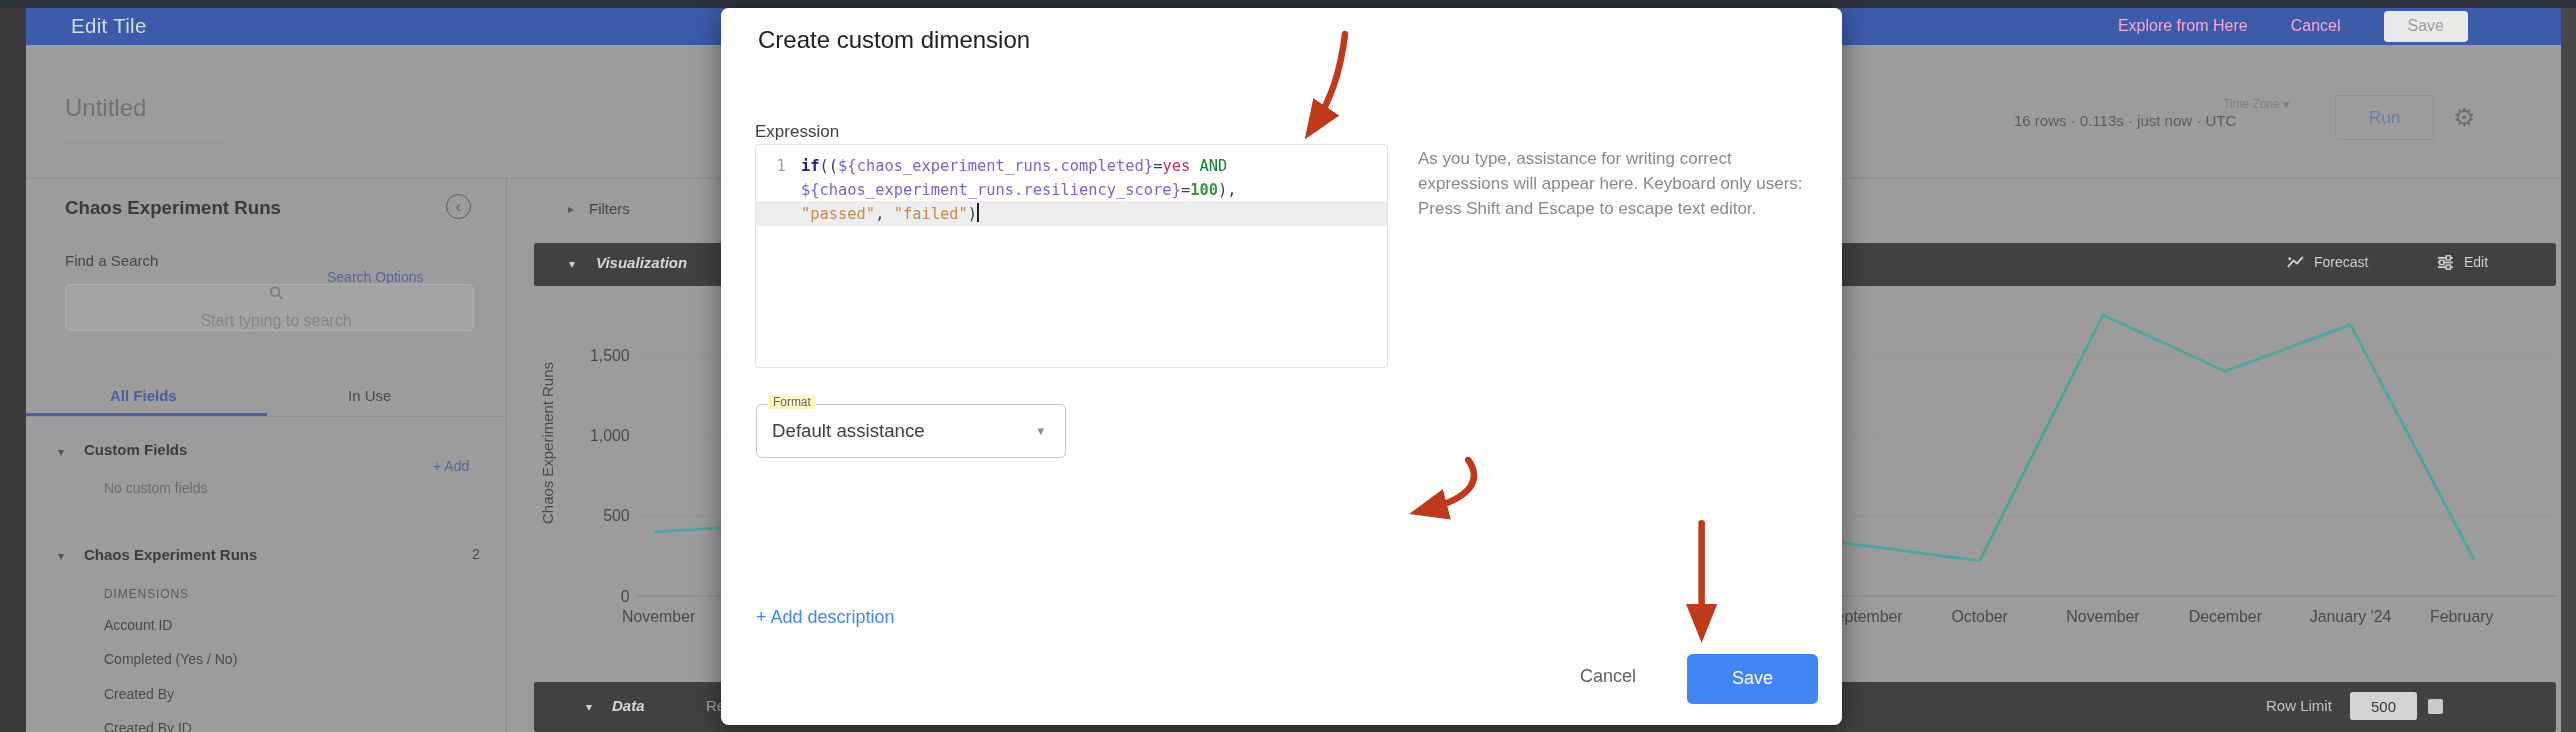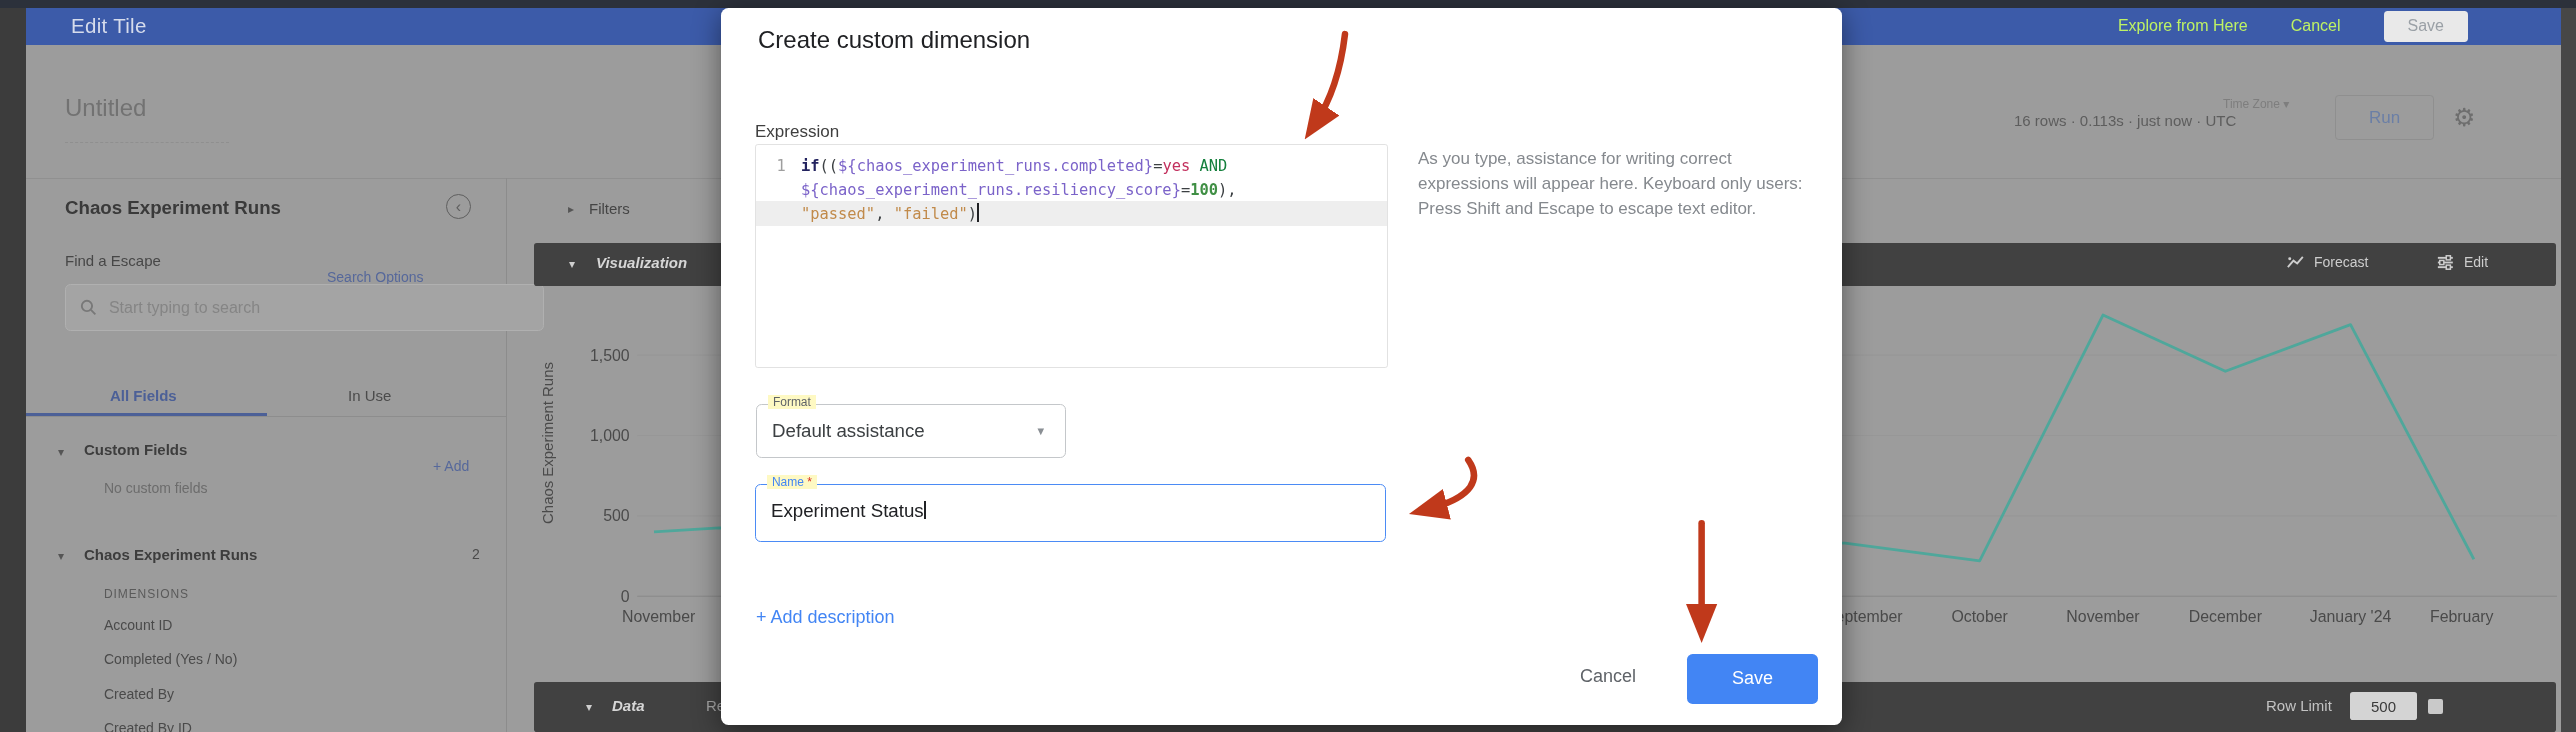--- a/index.html
+++ b/index.html
@@ -10,21 +10,21 @@
 
   
   .top-strip { left:0; top:0; width:2576px; height:7.5px; background:#2c313b; }
   .left-strip { left:0; top:7.5px; width:26px; height:725px; background:#3c3c3c; }
   .right-strip { left:2561px; top:7.5px; width:15px; height:725px; background:#474747; }
 
   
   .titlebar { left:26px; top:7.5px; width:2535px; height:37px; background:#3c5ba9; display:flex; align-items:center; }
   .titlebar .title { margin-left:45px; font-size:20.5px; color:#d6dcec; letter-spacing:0.3px; }
   .tb-right { position:absolute; right:93px; top:0; height:37px; display:flex; align-items:center; gap:43px; }
-  .tb-link { color:#bef264; font-size:16px; cursor:pointer; }
+  .tb-link { color:#f9a8d4; font-size:16px; cursor:pointer; }
   .tb-save { background:#e9e9e9; color:#9aa0a6; font-size:16px; padding:6.5px 24px; border-radius:3.7px; }
 
   
   .dash { left:26px; top:45px; width:2535px; height:687px; background:#9c9c9c; }
   .muted-link { color:#56689b;margin-top:16px; }
   .dark-bar { background:#414141; border-radius:2.8px; color:#d2d2d2; }
 
   .untitled { left:39px; top:49px; font-size:24px; color:#727272; }
   .untitled-line { left:39px; top:97px; width:164px; border-bottom:1.9px dashed #8f8f8f; }
   .hdr-divider { left:0; top:133px; width:2535px; border-top:0.9px solid #909090; }
@@ -33,21 +33,21 @@
   .stats { left:1988px; top:67px; font-size:15px; color:#5d5d5d; }
   .run-btn { left:2309px; top:50px; width:99px; height:45px; border:0.9px solid #8f8f8f; border-radius:3.7px; color:#6b7fa6; font-size:17px; display:flex; align-items:center; justify-content:center; }
   .gear { left:2427px; top:58px; font-size:25px; color:#6e6e6e; }
 
   
   .sb-divider { left:480px; top:133px; width:0.9px; height:555px; background:#8c8c8c; }
   .sb-title { left:39px; top:152px; font-size:18.7px; font-weight:600; color:#3a3a3a; }
   .collapse-circ { left:420px; top:149px; width:25px; height:25px; border:1.9px solid #5f5f5f; border-radius:50%; color:#5f5f5f; font-size:16px; display:flex; align-items:center; justify-content:center; }
   .find-label { left:39px; top:207px; font-size:15px; color:#474747; }
   .search-options { left:301px; top:208px; font-size:14px; }
-  .search-box { left:39px; top:239px; width:479px; height:47px; border:0.9px solid #b0b0b0; border-radius:5.6px; background:#a4a4a4; display:flex; align-items:center; padding-left:13px; gap:11.2px; }
+  .search-box { left:39px; top:239px; width:409px; height:47px; border:0.9px solid #b0b0b0; border-radius:5.6px; background:#a4a4a4; display:flex; align-items:center; padding-left:13px; gap:11.2px;flex-direction:column; }
   .search-ph { color:#858585; font-size:16px; }
   .tab { font-size:15px; }
   .tab-all { left:84px; top:342px; color:#4c6097; font-weight:600; }
   .tab-inuse { left:322px; top:342px; color:#4b4b4b; }
   .tab-underline { left:0; top:368px; width:241px; height:2.8px; background:#4c6097; }
   .tab-divider { left:0; top:371px; width:480px; border-top:0.9px solid #8d8d8d; }
   .caret { color:#555; font-size:12px; }
   .sb-row-label { font-size:15px; font-weight:600; color:#3d3d3d; }
   .sb-add { font-size:14px; }
   .sb-empty { left:78px; top:435px; font-size:14px; color:#6c6c6c; }
@@ -123,21 +123,21 @@
     <div class="abs hdr-divider"></div>
 
     <div class="abs tz">Time Zone ▾</div>
     <div class="abs stats">16 rows · 0.113s · just now · UTC</div>
     <div class="abs run-btn">Run</div>
     <div class="abs gear">⚙</div>
 
     <div class="abs sb-divider"></div>
     <div class="abs sb-title">Chaos Experiment Runs</div>
     <div class="abs collapse-circ">‹</div>
-    <div class="abs find-label">Find a Escape</div>
+    <div class="abs find-label">Find a Search</div>
     <div class="abs search-options muted-link">Search Options</div>
     <div class="abs search-box">
       <svg width="18.7" height="18.7" viewBox="0 0 20 20">
           <circle cx="8.5" cy="8.5" r="5.5" fill="none" stroke="#787878" stroke-width="2"></circle>
           <line x1="12.8" y1="12.8" x2="17.5" y2="17.5" stroke="#787878" stroke-width="2"></line>
         </svg>
       <span class="search-ph">Start typing to search</span>
     </div>
     <div class="abs tab tab-all">All Fields</div>
     <div class="abs tab tab-inuse">In Use</div>
@@ -234,24 +234,20 @@
     </div>
 
     <div class="abs helper">As you type, assistance for writing correct expressions will appear here. Keyboard only users: Press Shift and Escape to escape text editor.</div>
 
     <div class="abs field-box format-box">
       <span class="legend legend-grey">Format</span>
       <span class="field-val">Default assistance</span>
       <span class="dd-arrow">▼</span>
     </div>
 
-    <div class="abs field-box name-box">
-      <span class="legend legend-blue"><span>Name</span> <span class="req">*</span></span>
-      <span class="field-val" style="color:#202124;"><span>Experiment Status</span><span class="cursor"></span></span>
-    </div>
 
     <div class="abs add-desc">+ Add description</div>
     <div class="abs m-cancel">Cancel</div>
     <div class="abs m-save">Save</div>
 
     <svg class="abs" style="left:0; top:0; pointer-events:none;" width="1121" height="717" viewBox="0 0 1200 768">
       <defs>
         <marker id="ah" orient="auto" markerWidth="6" markerHeight="6" refX="2.6" refY="2" viewBox="0 0 5 4">
           <path d="M0,0 L5,2 L0,4 z" fill="#c0391b"></path>
         </marker>

